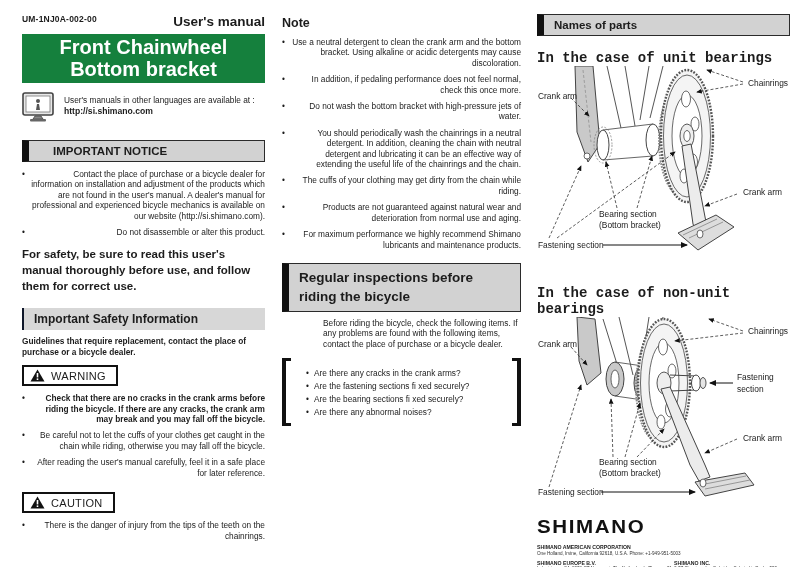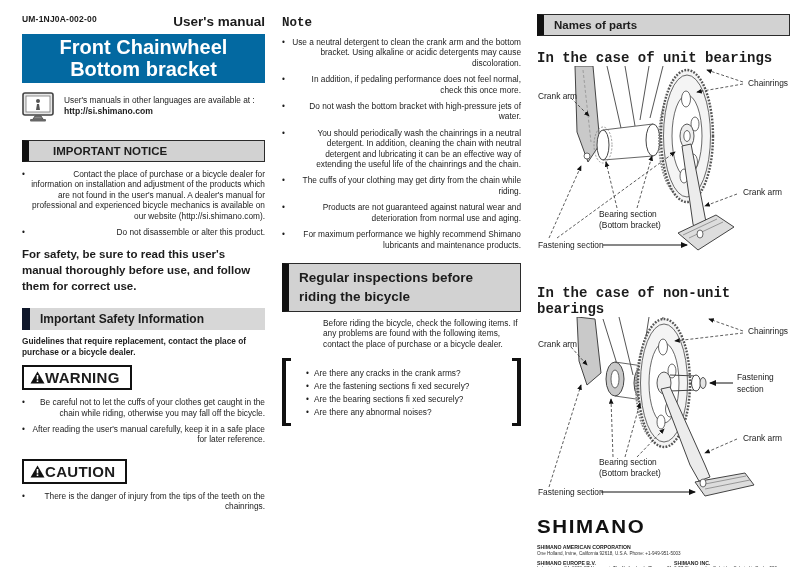--- a/index.html
+++ b/index.html
@@ -6,43 +6,43 @@
   body{width:802px;height:567px;overflow:hidden;font-family:"Liberation Sans",sans-serif;color:#1c1c1c;position:relative;}
   .col{position:absolute;top:14px;}
   #col-left{left:22px;width:243px;}
   #col-mid{left:282px;width:239px;}
   #col-right{left:537px;width:253px;}
 
   
   .topline{display:flex;justify-content:space-between;}
   .docnum{font-size:8.5px;font-weight:bold;letter-spacing:.2px;}
   .usermanual{font-size:13.5px;font-weight:bold;}
-  .titlebox{background:#0369a1;color:#fff;text-align:center;font-weight:bold;font-size:20px;line-height:22px;padding:2px 0 3px;margin-top:5px;}
+  .titlebox{background:#15803d;color:#fff;text-align:center;font-weight:bold;font-size:20px;line-height:22px;padding:2px 0 3px;margin-top:5px;}
   .langrow{display:flex;align-items:flex-start;margin-top:9px;}
   .langtxt{font-size:8.3px;line-height:10.5px;margin-left:8px;padding-top:3px;}
   .langurl{font-weight:bold;font-size:8.6px;}
 
   .bar{background:#d2d2d2;border:1px solid #2b2b2b;border-left:7px solid #111;font-weight:bold;font-size:11.5px;padding:4px 4px 4px 24px;}
-  .bar2{background:#d7d7d7;border:none;border-left:8px solid #0f172a;font-weight:bold;font-size:12px;padding:4px 20px 4px 10px;}
+  .bar2{background:#d7d7d7;border:none;border-left:2px solid #0f172a;font-weight:bold;font-size:12px;padding:4px 20px 4px 10px;}
   .bar-notice{margin-top:17px;}
   .bar-safety{margin-top:14px;}
 
   ul.blist{list-style:none;margin:7px 0 0;padding:0;}
   ul.blist li{position:relative;padding-left:8px;font-size:8.3px;line-height:10.4px;margin-bottom:6px;text-align:right;}
   ul.blist li::before{content:"\2022";position:absolute;left:0;top:0;}
   li.bold{font-weight:bold;}
 
   .safetymsg{font-weight:bold;font-size:11.5px;line-height:16px;margin-top:9px;}
   .guidelines{font-weight:bold;font-size:8.3px;line-height:10.4px;margin-top:6px;}
 
   .alertbox{display:inline-flex;align-items:center;border:2px solid #111;background:#fff;padding:2px 10px 2px 6px;margin-top:8px;}
-  .alertbox .lbl{font-weight:bold;font-size:15px;letter-spacing:.3px;}
-
-  
-  .noteh{font-weight:bold;font-size:12.5px;margin:2px 0 4px;font-family:Liberation Mono, monospace;}
+  .alertbox .lbl{font-weight:normal;font-size:11px;margin-left:6px;letter-spacing:.3px;}
+
+  
+  .noteh{font-weight:bold;font-size:12.5px;margin:2px 0 4px;}
   .inspbar{background:#d2d2d2;border:1px solid #2b2b2b;border-left:7px solid #111;font-weight:bold;font-size:13.5px;line-height:19px;padding:4px 6px 5px 10px;margin-top:13px;}
   .insptxt{font-size:8.3px;line-height:10.4px;margin-top:6px;margin-left:41px;}
   .bracketbox{position:relative;margin-top:9px;padding:9px 24px 7px;}
   .bracketbox::before,.bracketbox::after{content:"";position:absolute;top:0;bottom:0;width:4px;background:#111;}
   .bracketbox::before{left:0;}
   .bracketbox::after{right:0;}
   .cap{position:absolute;width:9px;height:3px;background:#111;}
   .cap.tl{left:0;top:0;} .cap.bl{left:0;bottom:0;} .cap.tr{right:0;top:0;} .cap.br{right:0;bottom:0;}
   ul.chk{list-style:none;margin:0;padding:0;}
   ul.chk li{position:relative;padding-left:8px;font-size:8.3px;line-height:13px;}
@@ -100,22 +100,23 @@
 
   <div class="alertbox">
     <svg width="15" height="13" viewBox="0 0 15 13">
       <path d="M7.5,0.5 L14.5,12.5 L0.5,12.5 Z" fill="#111"></path>
       <rect x="6.7" y="4" width="1.6" height="4.4" fill="#fff"></rect>
       <rect x="6.7" y="9.4" width="1.6" height="1.6" fill="#fff"></rect>
     </svg>
     <span class="lbl">WARNING</span>
   </div>
   <ul class="blist">
+    <li class="bold">Check that there are no cracks in the crank arms before riding the bicycle. If there are any cracks, the crank arm may break and you may fall off the bicycle.</li>
     <li>Be careful not to let the cuffs of your clothes get caught in the chain while riding, otherwise you may fall off the bicycle.</li>
-    <li>After reading the user's manual carefully, keep it in a safe place for later reference.</li>
+    <li>After reading the user's manual carefully, feel it in a safe place for later reference.</li>
   </ul>
 
   <div class="alertbox">
     <svg width="15" height="13" viewBox="0 0 15 13">
       <path d="M7.5,0.5 L14.5,12.5 L0.5,12.5 Z" fill="#111"></path>
       <rect x="6.7" y="4" width="1.6" height="4.4" fill="#fff"></rect>
       <rect x="6.7" y="9.4" width="1.6" height="1.6" fill="#fff"></rect>
     </svg>
     <span class="lbl">CAUTION</span>
   </div>

